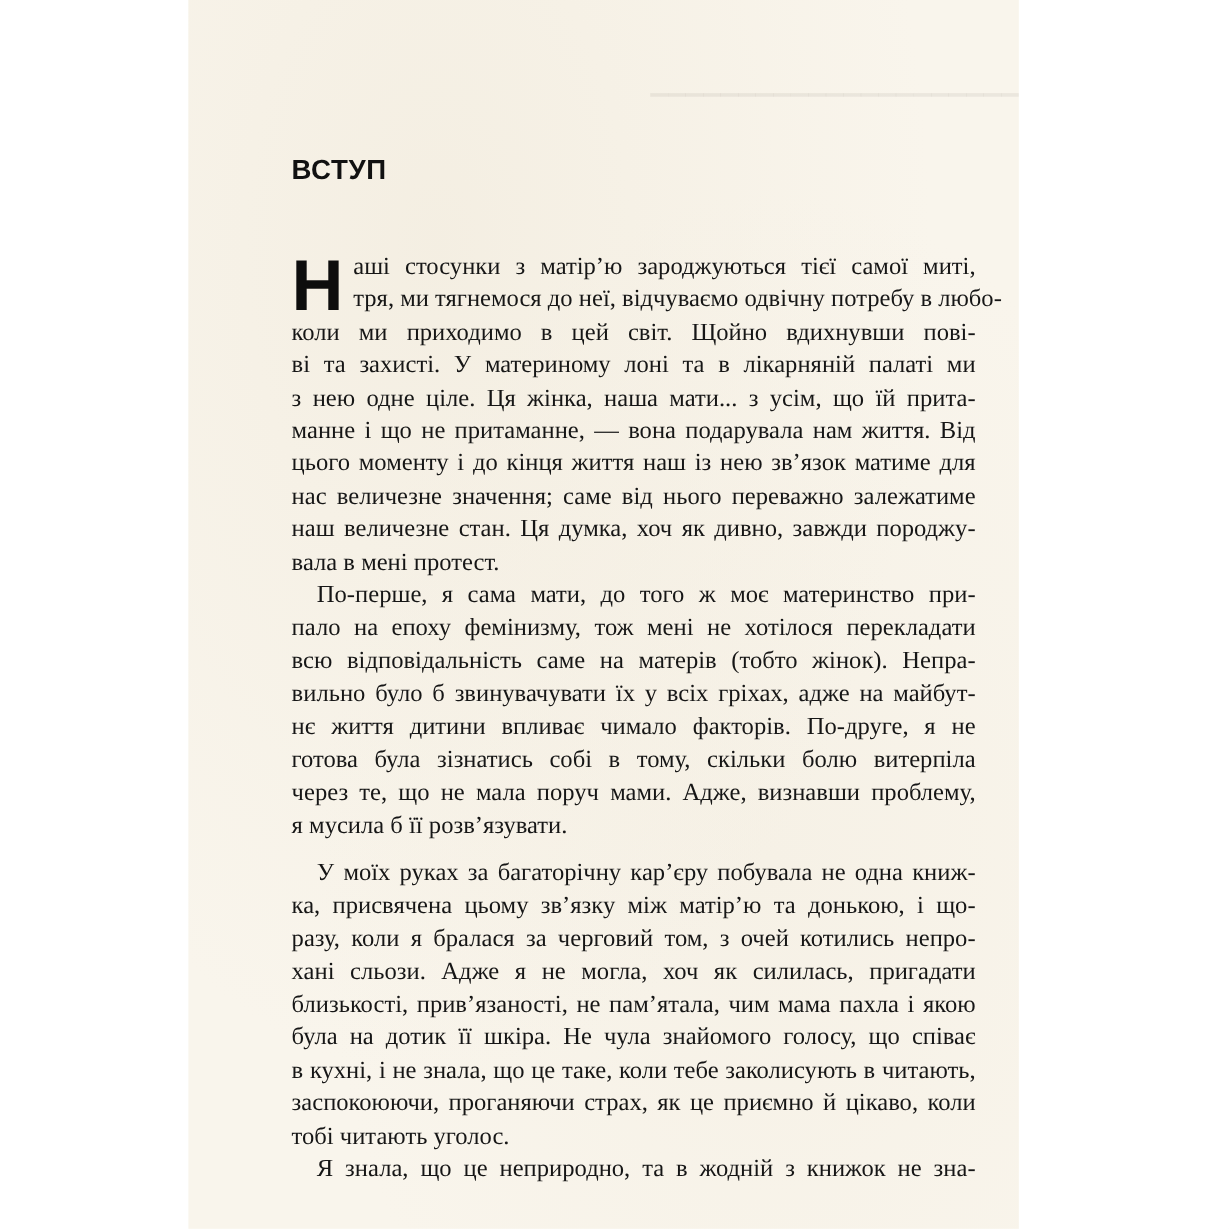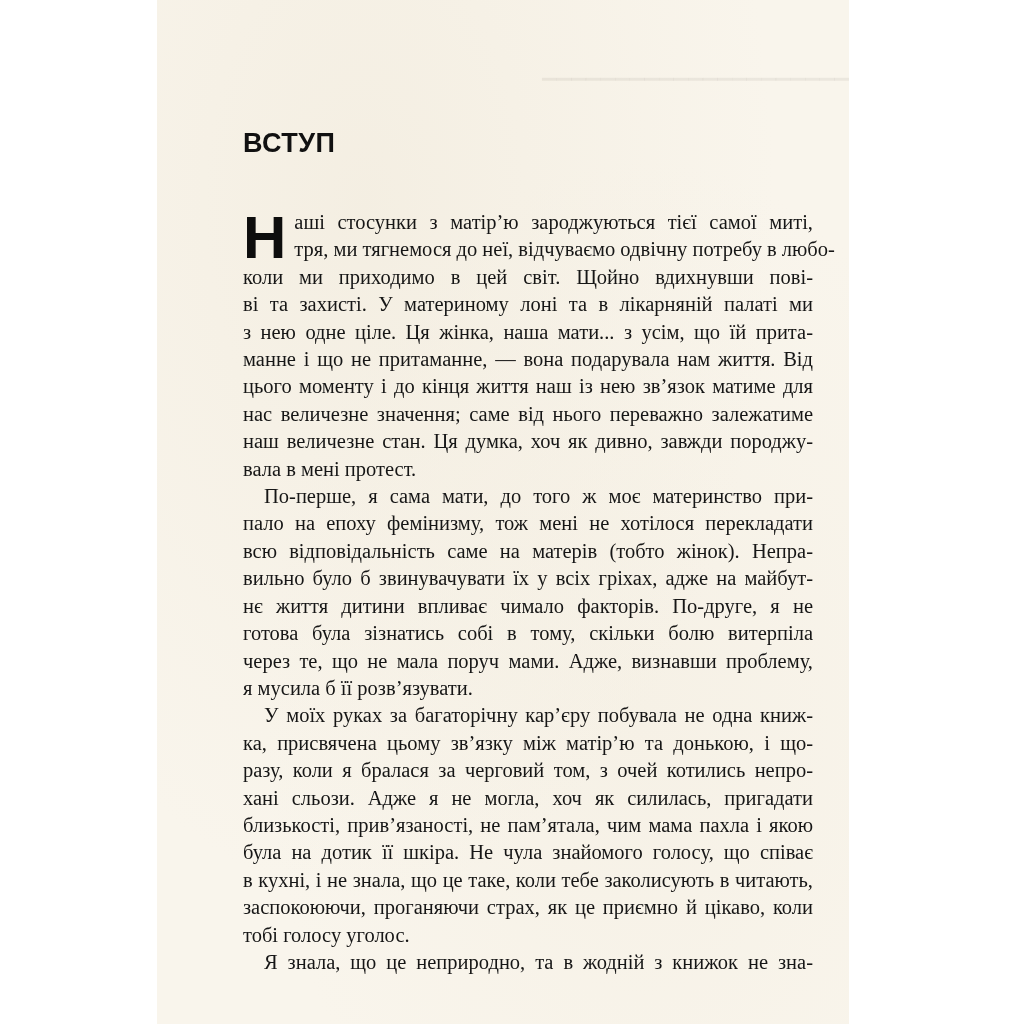--- a/index.html
+++ b/index.html
@@ -32,21 +32,21 @@
       pointer-events: none;
       transform: scaleX(-1);
     }
     .heading {
       position: absolute;
       left: 86px;
       top: 128px;
       margin: 0;
       font-family: "Liberation Sans", sans-serif;
       font-weight: bold;
-      font-size: 27px;
+      font-size: 23px;
       letter-spacing: 0.5px;
       color: #111111;
     }
     .body-text {
       position: absolute;
       left: 86px;
       top: 209px;
       width: 570px;
       font-family: "Liberation Serif", serif;
       font-size: 20.5px;
@@ -113,30 +113,30 @@
       <span class="line"><span class="indent"></span><span>По-перше, я сама мати, до того ж моє материнство при-</span></span>
       <span class="line">пало на епоху фемінизму, тож мені не хотілося перекладати</span>
       <span class="line">всю відповідальність саме на матерів (тобто жінок). Непра-</span>
       <span class="line">вильно було б звинувачувати їх у всіх гріхах, адже на майбут-</span>
       <span class="line">нє життя дитини впливає чимало факторів. По-друге, я не</span>
       <span class="line">готова була зізнатись собі в тому, скільки болю витерпіла</span>
       <span class="line">через те, що не мала поруч мами. Адже, визнавши проблему,</span>
       <span class="line last">я мусила б її розв’язувати.</span>
     </p>
 
-    <p style="text-indent:0;">
+    <p style="text-indent:0;margin-top:12px;">
       <span class="line"><span class="indent"></span><span>У моїх руках за багаторічну кар’єру побувала не одна книж-</span></span>
       <span class="line">ка, присвячена цьому зв’язку між матір’ю та донькою, і що-</span>
       <span class="line">разу, коли я бралася за черговий том, з очей котились непро-</span>
       <span class="line">хані сльози. Адже я не могла, хоч як силилась, пригадати</span>
       <span class="line">близькості, прив’язаності, не пам’ятала, чим мама пахла і якою</span>
       <span class="line">була на дотик її шкіра. Не чула знайомого голосу, що співає</span>
       <span class="line">в кухні, і не знала, що це таке, коли тебе заколисують в читають,</span>
       <span class="line">заспокоюючи, проганяючи страх, як це приємно й цікаво, коли</span>
-      <span class="line last">тобі голосу уголос.</span>
+      <span class="line last">тобі читають уголос.</span>
     </p>
 
     <p style="text-indent:0;">
       <span class="line"><span class="indent"></span><span>Я знала, що це неприродно, та в жодній з книжок не зна-</span></span>
     </p>
 
   </div>
 </div>
 
 </body></html>

